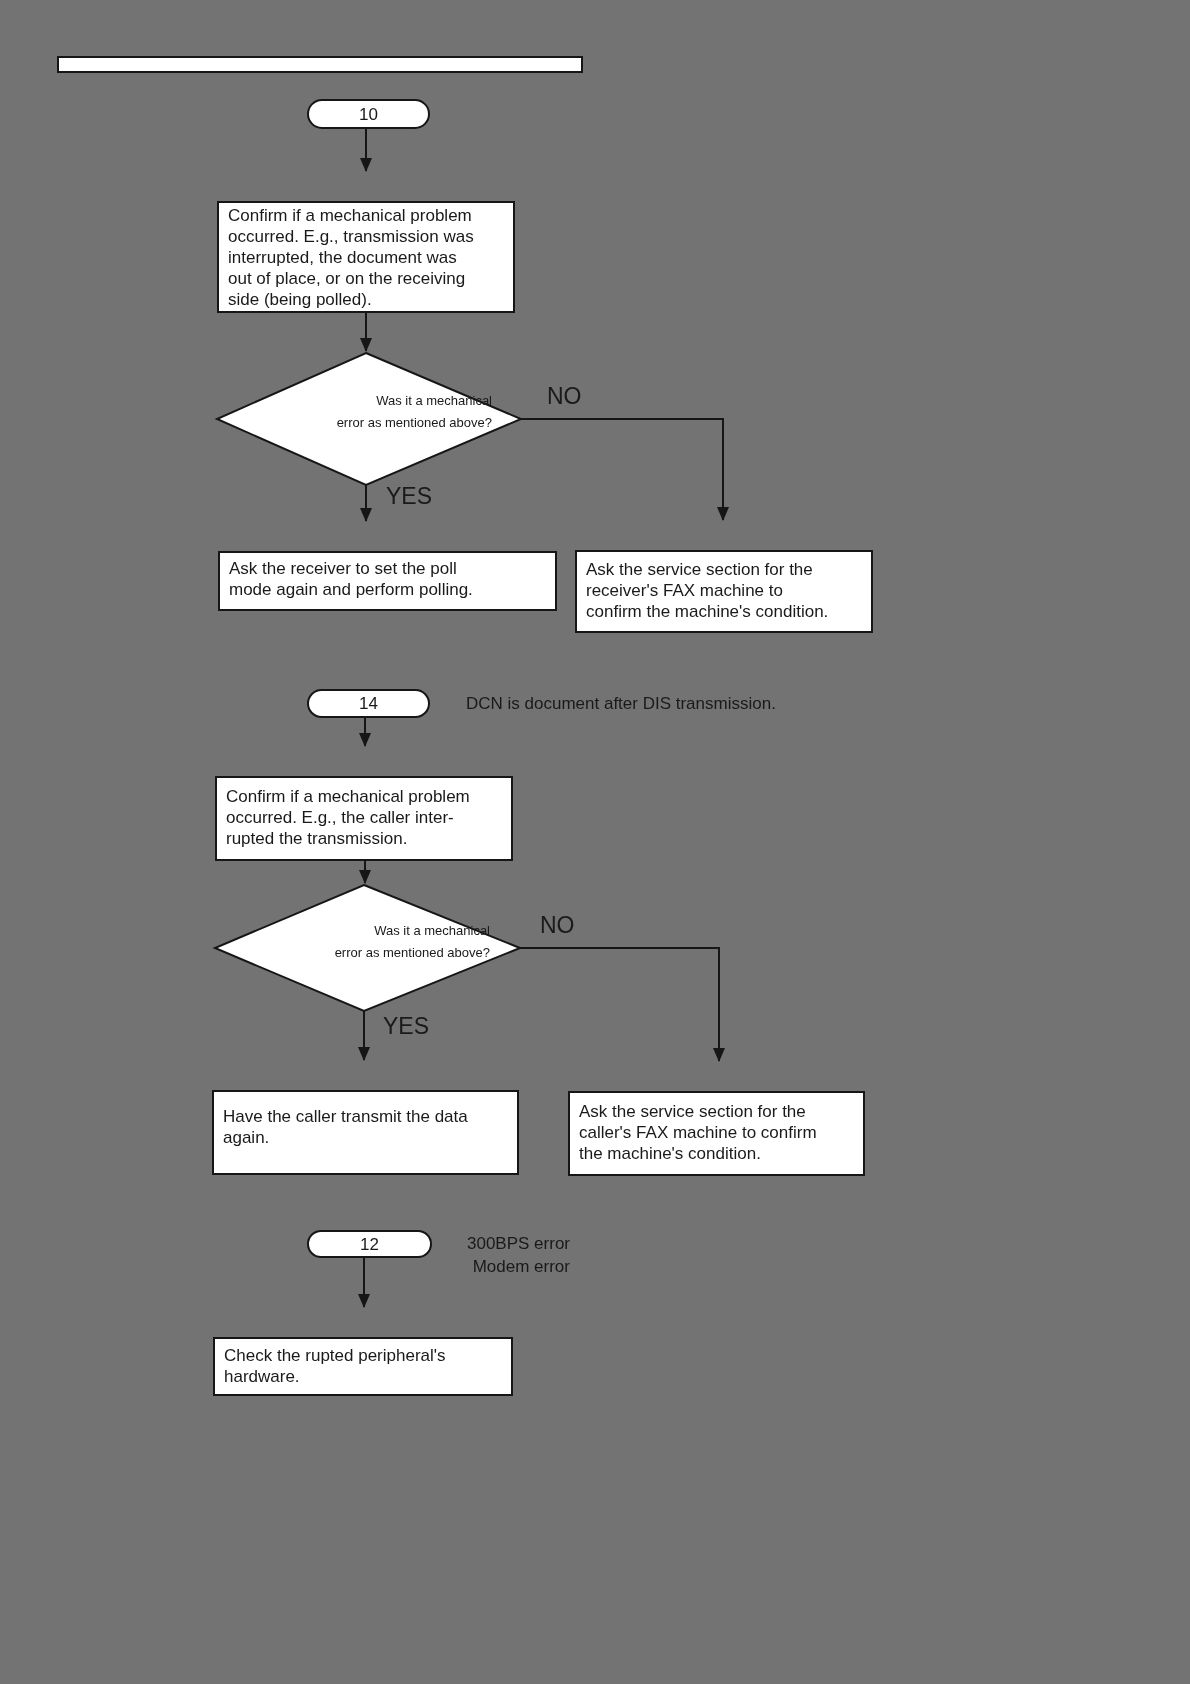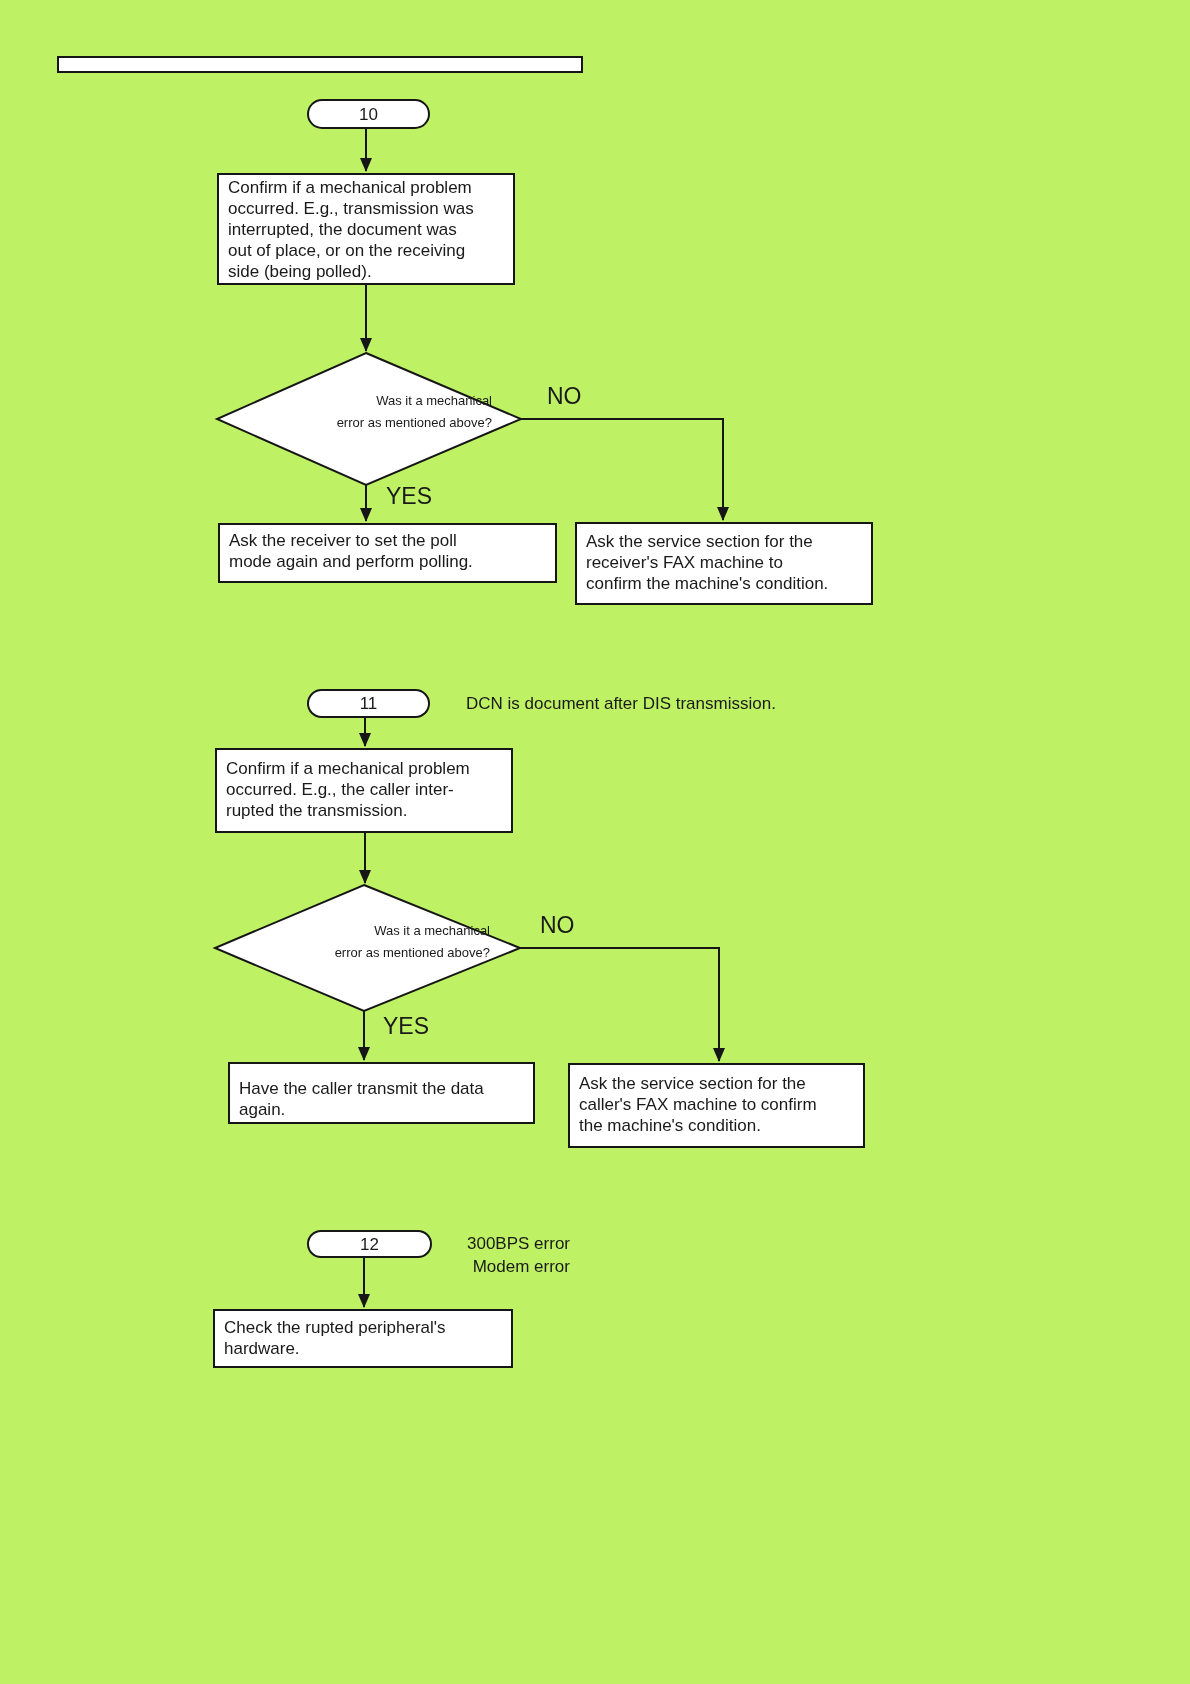--- a/index.html
+++ b/index.html
@@ -1,31 +1,31 @@
 <!DOCTYPE html>
 <html><head>
 <meta charset="utf-8">
 <style>
   * { margin:0; padding:0; box-sizing:border-box; }
   html,body { background:#ffffff; }
   .page {
-    position:relative; width:1190px; height:1684px; background:#bef264;
+    position:relative; width:1190px; height:1684px; background:#737373;
     font-family:"Liberation Sans", sans-serif; color:#1a1a1a; overflow:hidden;padding-left:9px;
   }
   .connectors { position:absolute; left:0; top:0; width:1190px; height:1684px; }
   .hbar { position:absolute; left:57px; top:56px; width:526px; height:17px;
           border:2px solid #161616; background:#fff; }
   .oval {
     position:absolute; border:2px solid #161616; border-radius:15px; background:#fff;
     display:flex; align-items:center; justify-content:center;
     font-size:17px; line-height:17px;
   }
   .box {
     position:absolute; border:2px solid #161616; background:#fff;
-    font-size:17px; line-height:21px; white-space:pre-line;
+    font-size:17px; line-height:21px; white-space:pre-line;margin-top:28px;
   }
   .desc { position:absolute; font-size:17px; line-height:21px; white-space:pre-line; }
   .desc2 { line-height:23px; }
   .decision-text { position:absolute; width:252px; text-align:right;
                    font-size:13px; line-height:22px; white-space:pre-line; }
   .branch-label { position:absolute; font-size:23px; line-height:20px; }
 </style>
 </head>
 <body>
 
@@ -71,35 +71,35 @@
   <div class="branch-label" style="left:547px; top:386px;">NO</div>
   <div class="branch-label" style="left:386px; top:486px;">YES</div>
 
   <div class="box" style="left:218px; top:523px; width:339px; height:60px; padding:5px 9px 0;">Ask the receiver to set the poll
 mode again and perform polling.</div>
   <div class="box" style="left:575px; top:522px; width:298px; height:83px; padding:7px 9px 0;">Ask the service section for the
 receiver's FAX machine to
 confirm the machine's condition.</div>
 
   <div class="oval" style="left:307px; top:689px; width:123px; height:29px;">
-    <span>11</span>
+    <span>14</span>
   </div>
   <div class="desc" style="left:466px; top:693px;">DCN is document after DIS transmission.</div>
 
   <div class="box" style="left:215px; top:748px; width:298px; height:85px; padding:8px 9px 0;">Confirm if a mechanical problem
 occurred. E.g., the caller inter-
 rupted the transmission.</div>
 
   <div class="decision-text" style="left:238px; top:920px;">Was it a mechanical
 error as mentioned above?</div>
 
   <div class="branch-label" style="left:540px; top:915px;">NO</div>
   <div class="branch-label" style="left:383px; top:1016px;">YES</div>
 
-  <div class="box" style="left:228px; top:1062px; width:307px; height:62px; padding:14px 9px 0;">Have the caller transmit the data
+  <div class="box" style="left:212px; top:1062px; width:307px; height:85px; padding:14px 9px 0;">Have the caller transmit the data
 again.</div>
   <div class="box" style="left:568px; top:1063px; width:297px; height:85px; padding:8px 9px 0;">Ask the service section for the
 caller's FAX machine to confirm
 the machine's condition.</div>
 
   <div class="oval" style="left:307px; top:1230px; width:125px; height:28px;">
     <span>12</span>
   </div>
   <div class="desc desc2" style="left:467px; top:1232px;text-align:right;">300BPS error
 Modem error</div>

